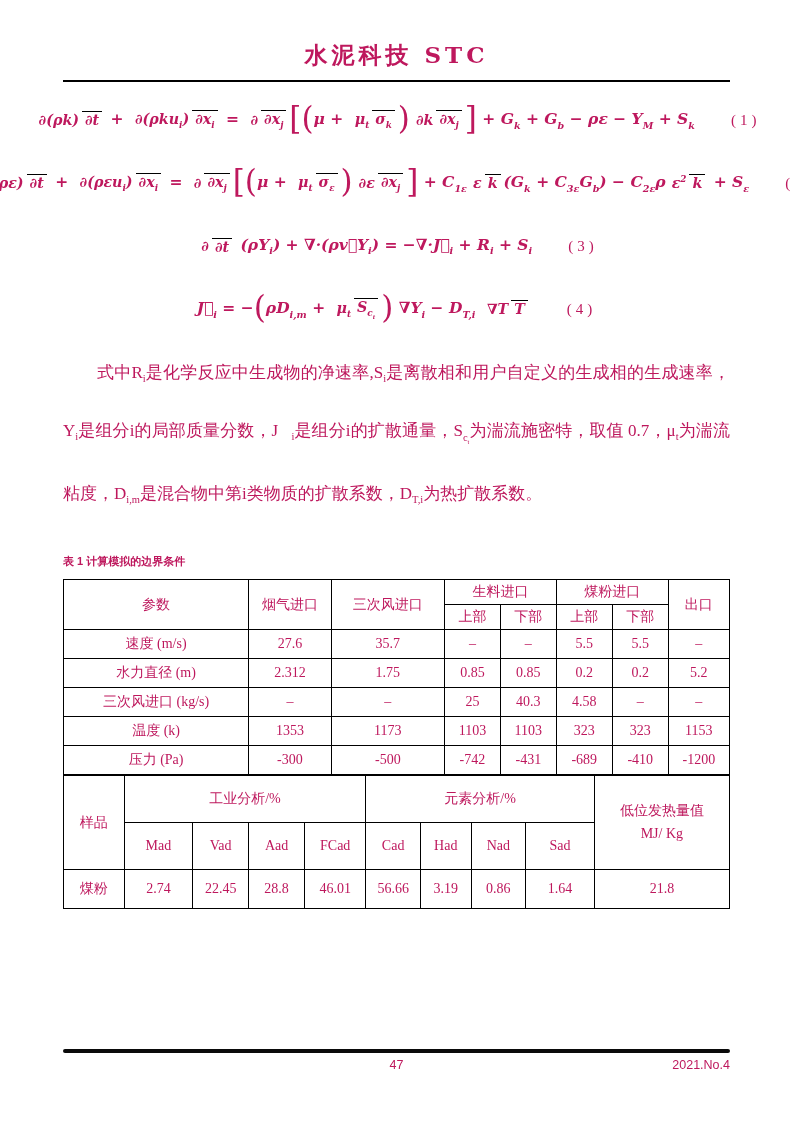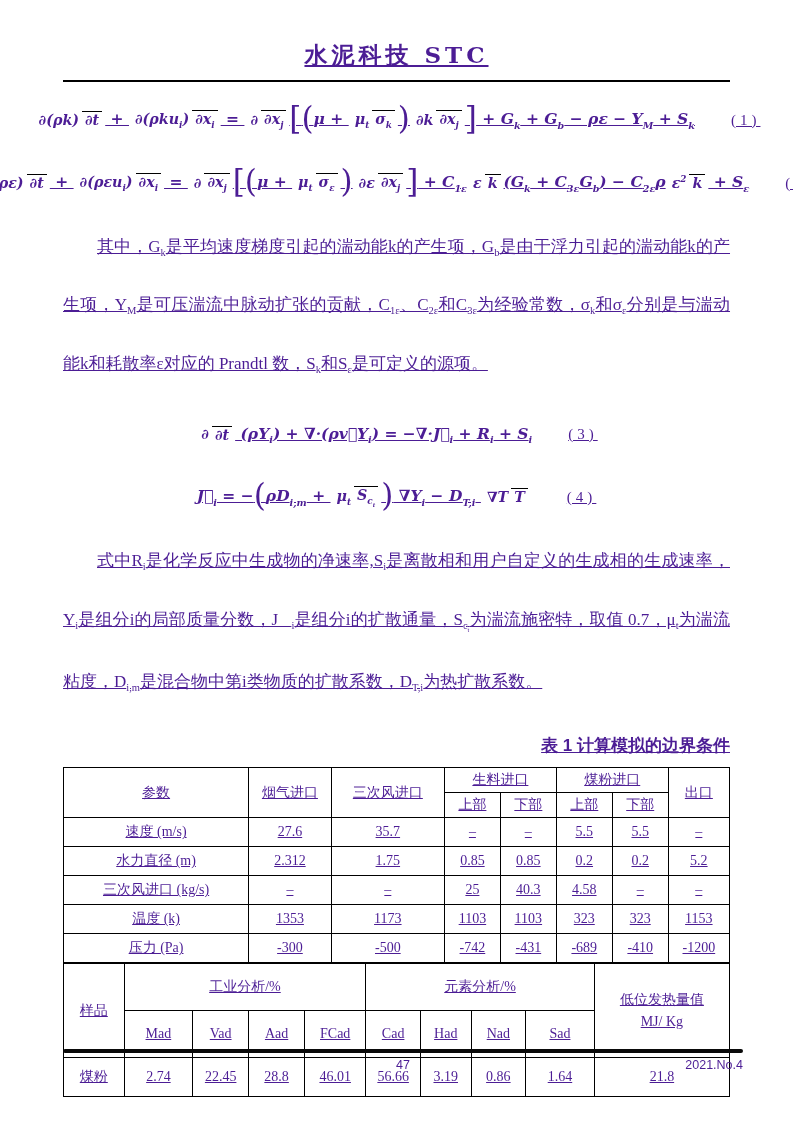--- a/index.html
+++ b/index.html
@@ -1,23 +1,22 @@
 <!DOCTYPE html>
 <html><head>
 <meta charset="utf-8">
 <style>
   * { box-sizing: border-box; }
   html,body { margin:0; padding:0; background:#ffffff; }
   .page {
     width: 793px; height: 1122px; position: relative;
-    background: #ffffff; color:#4c1d95;
+    background: #ffffff; color:#be185d;
     font-family: "Liberation Serif", serif;
     padding: 40px 63px 0 63px;
     overflow: hidden;
-    text-decoration: underline;
   }
   
   .journal-title {
     text-align: center; font-size: 23px; font-weight: bold;
     letter-spacing: 4px; font-family: "DejaVu Serif", serif;
   }
   .header-rule { border: none; border-top: 2px solid #000; margin: 9px 0 0 0; }
 
   
   .eq-row { display:flex; justify-content:center; align-items:center; margin: 13px 0; min-height: 50px; }
@@ -43,41 +42,41 @@
 
   
   .body-text {
     font-size: 17px; line-height: 52px; text-align: justify;
     text-indent: 34px; margin: 5px 0 0 0;
     font-family: "Liberation Serif", serif;
   }
 
   
   .table-caption {
-    text-align:right; font-weight:bold; font-size:17px;
+    text-align:left; font-weight:bold; font-size:11px;
     font-family:"Liberation Sans", sans-serif;
-    margin: 20px 0 10px 0;
+    margin: 28px 0 10px 0;
   }
   .table-caption.second { margin-top: 15px; }
   table.data-table {
     width: 100%; border-collapse: collapse; table-layout: fixed;
     font-size: 14px; font-family:"Liberation Serif", serif;
   }
   table.data-table th, table.data-table td {
     border: 1.5px solid #000; text-align:center; vertical-align:middle;
     font-weight: normal; padding: 0 2px; overflow:hidden;
   }
   #table1 th { height: 25px; }
   #table1 td { height: 29px; text-align: center; }
   #table2 th { height: 47px; }
   #table2 td { height: 39px; }
   .lhv-line { line-height: 1.6; }
 
   
-  .page-footer { position:absolute; left:63px; right:50px; top:1049px; }
+  .page-footer { position:absolute; left:63px; right:63px; top:1049px; }
   .footer-rule { height: 4px; background:#0a0a0a; border-radius:2px; }
   .footer-row {
     position: relative; margin-top: 5px; text-align:center;
     font-family:"Liberation Sans", sans-serif; font-size: 12.5px;
   }
   .footer-issue { position:absolute; right:0; top:0; }
 </style>
 </head>
 <body>
 
@@ -128,21 +127,20 @@
             <span class="num">ε</span>
             <span class="den">k</span>
           </span>(G<sub>k</sub> + C<sub>3ε</sub>G<sub>b</sub>) − C<sub>2ε</sub>ρ<span class="frac">
             <span class="num">ε<sup>2</sup></span>
             <span class="den">k</span>
           </span> + S<sub>ε</sub></span>
       <span class="eq-num">(2)</span>
     </div>
   </section>
 
-  <p class="body-text">其中，G<sub>k</sub>是平均速度梯度引起的湍动能k的产生项，G<sub>b</sub>是由于浮力引起的湍动能k的产生项，Y<sub>M</sub>是可压湍流中脉动扩张的贡献，C<sub>1ε</sub>、C<sub>2ε</sub>和C<sub>3ε</sub>为经验常数，σ<sub>k</sub>和σ<sub>ε</sub>分别是与湍动能k和耗散率ε对应的 Prandtl 数，S<sub>k</sub>和S<sub>ε</sub>是可定义的源项。</p>
 
   <section style="margin-top:8px;">
     <div class="eq-row">
       <span class="eq"><span class="frac">
             <span class="num">∂</span>
             <span class="den">∂t</span>
           </span> (ρY<sub>i</sub>) + ∇·(ρv⃗Y<sub>i</sub>) = −∇·J⃗<sub>i</sub> + R<sub>i</sub> + S<sub>i</sub></span>
       <span class="eq-num">(3)</span>
     </div>
     <div class="eq-row">

